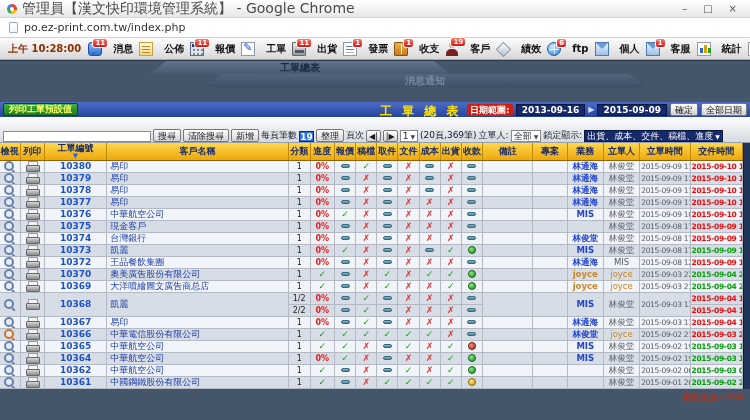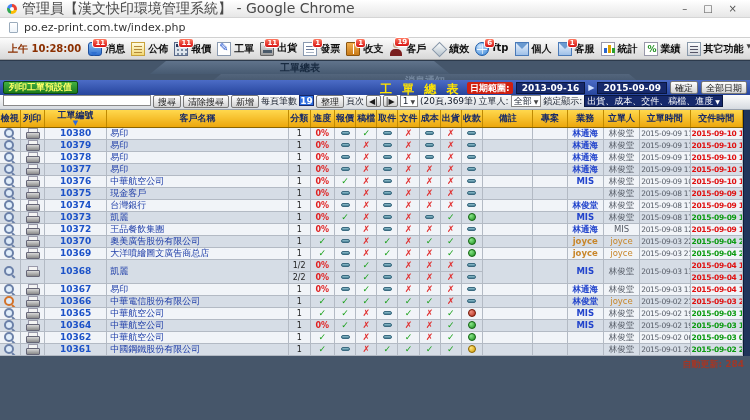--- a/index.html
+++ b/index.html
@@ -12,21 +12,21 @@
 .win-title{flex:1;font-size:14px;color:#4a4a4a;white-space:nowrap;overflow:hidden}
 .win-controls{display:flex;gap:16px;color:#555;font-size:10px;padding-right:6px}
 .win-controls span{cursor:pointer}
 .urlbar{height:20px;background:#fff;display:flex;align-items:center;gap:6px;padding:0 9px;border-bottom:1px solid #d0d0d0}
 .page-icon{width:9px;height:11px;border:1px solid #9aabbc;border-radius:1px;background:linear-gradient(#fff,#eef4fa);flex:0 0 auto}
 .url-text{font-size:11px;color:#333}
 
 .toolbar{height:22px;background:linear-gradient(#fcfcfc,#d8d8d8);border-bottom:1px solid #a8a8a8;display:flex;align-items:center;padding:0 8px}
 .time{font-size:10px;font-weight:bold;color:#8b2f00;margin-right:4px;white-space:nowrap}
 #toolbar-items{display:flex;flex:1;align-items:center;justify-content:space-between}
-.titem{display:flex;gap:3px;padding:0 3px;cursor:pointer}
+.titem{display:flex;align-items:center;gap:11px;padding:0 3px;cursor:pointer}
 .tlabel{font-size:10px;font-weight:bold;color:#101010;white-space:nowrap}
 .ticon{width:14px;height:14px;display:inline-block;position:relative;flex:0 0 auto}
 .badge{position:absolute;top:-5px;right:-7px;background:linear-gradient(#ff7a62,#d61212);color:#fff;font-size:7px;font-weight:bold;line-height:8px;padding:0 2px;border-radius:3px;border:1px solid #fff;z-index:2}
 .caret{font-size:6px;color:#444}
 
 .icon-message{background:linear-gradient(#8cc2f2,#2f6fd0);border:1px solid #1d4f9e;border-radius:3px}
 .icon-message::after{content:"";position:absolute;left:2px;bottom:-4px;border:3px solid transparent;border-top:4px solid #2f6fd0}
 .icon-announce{background:linear-gradient(#fffbe0,#f2d875);border:1px solid #c9a23a}
 .icon-announce::before{content:"";position:absolute;left:2px;top:3px;right:2px;height:1px;background:#b2883a;box-shadow:0 3px 0 #b2883a,0 6px 0 #b2883a}
 .icon-calculator{background:#dfe6ee;border:1px solid #5a6a8a}
@@ -50,35 +50,35 @@
 .icon-mail{background:linear-gradient(#eaf2fc,#9ec0e8);border:1px solid #4a7ab8}
 .icon-mail::before{content:"";position:absolute;left:0;top:0;border-left:6px solid transparent;border-right:6px solid transparent;border-top:6px solid #6a9ad0}
 .icon-statistics{background:#fff;border:1px solid #99a}
 .icon-statistics::before{content:"";position:absolute;left:2px;bottom:2px;width:3px;height:5px;background:#2a66cc;box-shadow:8px 0 0 #2aa02a}
 .icon-statistics::after{content:"";position:absolute;left:6px;bottom:2px;width:3px;height:8px;background:#e0a000}
 .icon-sales-chart{background:#fff;border:1px solid #99a}
 .icon-sales-chart::after{content:"%";position:absolute;left:3px;top:1px;font-size:9px;font-weight:bold;color:#1e8f1e}
 .icon-misc{background:linear-gradient(#fdfdfd,#d0d4da);border:1px solid #8899aa}
 .icon-misc::before{content:"";position:absolute;left:2px;top:3px;right:2px;height:1px;background:#556;box-shadow:0 3px 0 #556,0 6px 0 #556}
 
-.tabstrip{height:20px;background:#45566b;position:relative;border-top:1px solid #2c3a4c}
+.tabstrip{height:42px;background:#45566b;position:relative;border-top:1px solid #2c3a4c}
 .tab{position:absolute;height:13px;display:flex;align-items:center;justify-content:center;font-size:10px;font-weight:bold;cursor:pointer}
 .tab-1{left:150px;width:300px;top:0;background:linear-gradient(#60738b,#475a71);clip-path:polygon(16px 0,calc(100% - 16px) 0,100% 100%,0 100%);color:#182a40}
 .tab-2{left:205px;width:440px;top:13px;background:linear-gradient(#53657c,#3e5067);clip-path:polygon(16px 0,calc(100% - 16px) 0,100% 100%,0 100%);color:#74879e}
 
 .bluebar{height:15px;background:linear-gradient(#4c6cc6,#26459d);display:flex;align-items:center;gap:4px;padding:0 3px;position:relative}
 .green-btn{background:linear-gradient(#42b142,#1d7a1d);border:1px solid #0c4a0c;color:#ffff66;font-size:9px;font-weight:bold;height:13px;line-height:11px;padding:0 5px;border-radius:2px;cursor:pointer;font-family:inherit}
 .page-title{position:absolute;left:380px;top:1px;color:#ffe400;font-weight:bold;font-size:12px;letter-spacing:3px;white-space:nowrap}
 .date-group{margin-left:auto;display:flex;align-items:center;gap:3px}
 .date-label{background:#cf1f10;color:#fff;font-size:9px;font-weight:bold;height:12px;line-height:12px;padding:0 3px;border-radius:2px;white-space:nowrap}
 .date-box{background:#16296b;border:1px solid #0a173f;color:#fff;font-size:9px;font-weight:bold;height:12px;line-height:10px;padding:0 5px;cursor:pointer}
 .date-arrow{color:#cfe0ff;font-size:8px}
 .btn{background:linear-gradient(#ffffff,#d2d2d2);border:1px solid #777;border-radius:2px;font-size:9px;color:#1a1a1a;height:13px;line-height:10px;padding:0 4px;cursor:pointer;white-space:nowrap;font-family:inherit}
 
-.controls{height:15px;background:linear-gradient(#fdfdfd,#d6dae0);border-bottom:1px solid #97a0ac;display:flex;align-items:flex-start;gap:2px;padding:0 3px;font-size:9px;color:#1a2230;white-space:nowrap}
+.controls{height:26px;background:linear-gradient(#fdfdfd,#d6dae0);border-bottom:1px solid #97a0ac;display:flex;align-items:flex-end;gap:2px;padding:0 3px;font-size:9px;color:#1a2230;white-space:nowrap}
 .search-input{width:148px;height:11px;border:1px solid #8a8a8a;background:#fff;font-size:9px;padding:0 2px;font-family:inherit}
 .pp-box{background:#2f6fe0;color:#fff;border:1px solid #16296b;width:15px;text-align:center;height:11px;line-height:10px;font-size:9px;font-weight:bold}
 .sel{background:#fff;border:1px solid #888;height:12px;display:inline-flex;align-items:center;gap:2px;padding:0 2px;font-size:9px;cursor:pointer}
 .sel .caret{font-size:6px}
 .sel-dark{background:#16296b;border-color:#0a173f;color:#fff}
 .sel-dark .caret{color:#fff}
 .nav-btn{padding:0 2px;font-size:8px;height:12px;line-height:9px}
 .ctl-label{font-size:9px}
 .page-info{font-size:9px;color:#101828}
 

